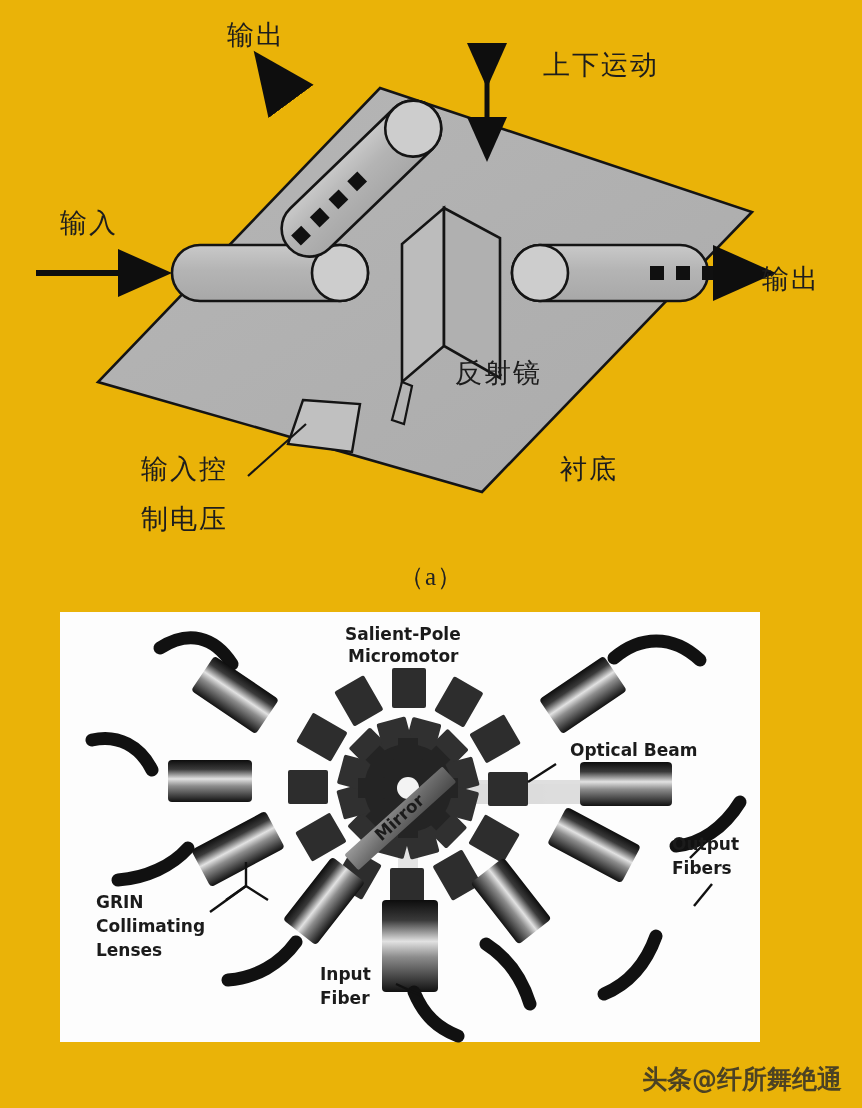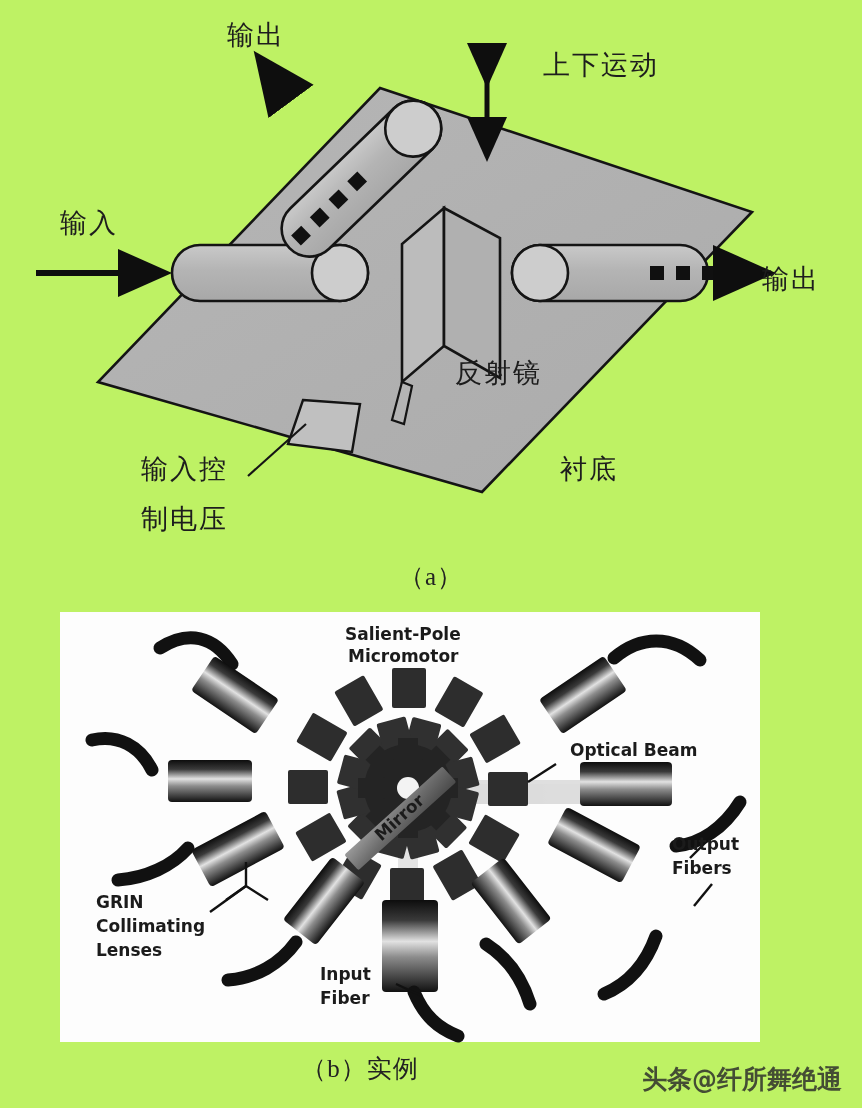--- a/index.html
+++ b/index.html
@@ -13,21 +13,21 @@
     height: 1108px;
     position: relative;
     overflow: hidden;
     font-family: "Liberation Serif", "DejaVu Serif", serif;
     color: #1a1a1a;
   }
   .page {
     position: relative;
     width: 862px;
     height: 1108px;
-    background: #bef264;
+    background: #eab308;
   }
   
   #fig-a {
     position: absolute;
     left: 0;
     top: 0;
     width: 862px;
     height: 612px;
   }
   #fig-a svg { display: block; }
@@ -384,17 +384,16 @@
 
       <text class="en-label" x="96" y="296">GRIN</text>
       <text class="en-label" x="96" y="320">Collimating</text>
       <text class="en-label" x="96" y="344">Lenses</text>
 
       <text class="en-label" x="320" y="368">Input</text>
       <text class="en-label" x="320" y="392">Fiber</text>
     </svg>
   </div>
 
-  <div class="caption" id="caption-b">（b）实例</div>
 
   <div id="watermark">头条@纤所舞绝通</div>
 
 </div>
 
 </body></html>

